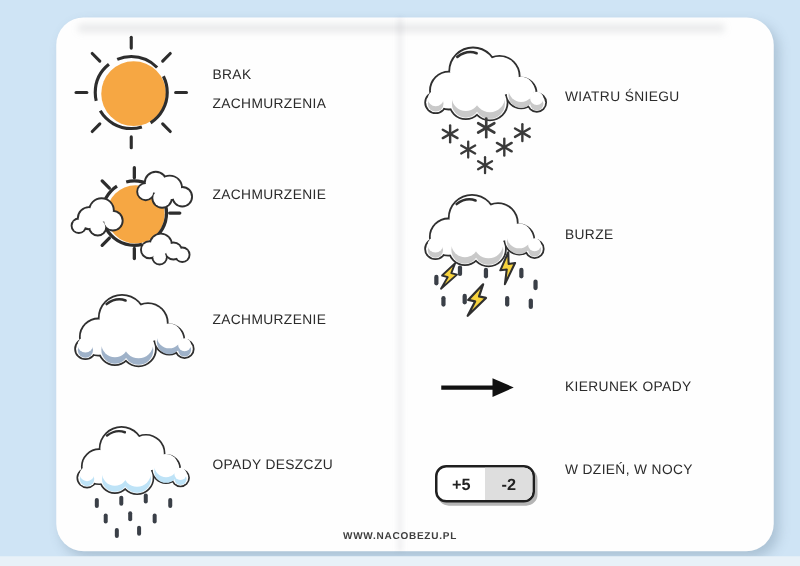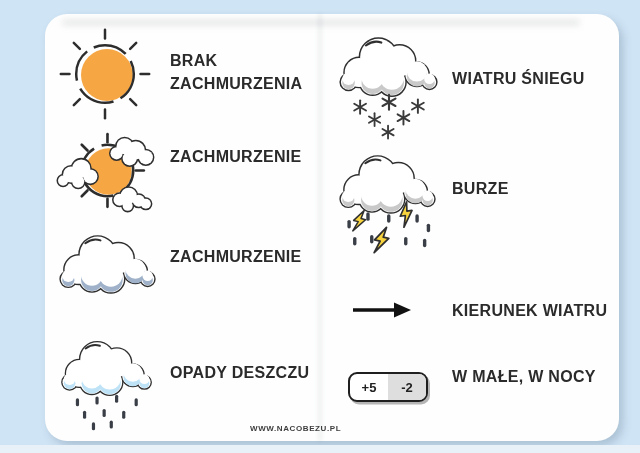--- a/index.html
+++ b/index.html
@@ -11,25 +11,25 @@
   .card{
     position:absolute;left:45px;top:14px;width:574px;height:427px;
     background:#fefefe;border-radius:22px;
     box-shadow:4px 5px 9px rgba(90,115,140,.30);
   }
   .bottom-strip{position:absolute;left:0;top:445px;width:640px;height:8px;background:#e8f1f8;}
   .scan-band{position:absolute;left:62px;top:19px;width:518px;height:7px;background:rgba(125,130,138,.16);filter:blur(3px);border-radius:4px;}
   .fold-line{position:absolute;left:318px;top:14px;width:4px;height:427px;background:rgba(95,105,118,.10);filter:blur(2px);}
   svg.icon{position:absolute;overflow:visible;}
   .label{
-    position:absolute;font-size:16px;font-weight:bold;color:#2b2b2b;
+    position:absolute;font-size:11px;font-weight:normal;color:#2b2b2b;
     letter-spacing:.3px;line-height:23px;white-space:nowrap;
   }
   .footer{
-    position:absolute;left:250px;top:424px;width:140px;
+    position:absolute;left:250px;top:424px;width:140px;text-align:center;
     font-size:8px;font-weight:bold;letter-spacing:.6px;color:#3e3e3e;
   }
   .temp-badge{
     position:absolute;left:348px;top:372px;width:80px;height:30px;
     border:2.5px solid #1f1f1f;border-radius:9px;overflow:hidden;
     display:flex;background:#ffffff;box-shadow:2px 2.5px 0 rgba(120,120,120,.55);
     box-sizing:border-box;
   }
   .temp-cell{
     flex:1;display:flex;align-items:center;justify-content:center;
@@ -214,24 +214,24 @@
 </svg>
 <div class="label" style="left:452px;top:177px">
   <div>BURZE</div>
 </div>
 
 <svg class="icon" style="left:352px;top:301px;width:60px;height:18px" viewBox="0 0 60 18">
   <line x1="1" y1="9" x2="44" y2="9" stroke="#111111" stroke-width="3.4"></line>
   <polygon points="42,1.5 59,9 42,16.5" fill="#111111"></polygon>
 </svg>
 <div class="label" style="left:452px;top:299px">
-  <div>KIERUNEK WIATRU</div>
+  <div>KIERUNEK OPADY</div>
 </div>
 
 <div class="temp-badge">
   <div class="temp-cell temp-day">+5</div>
   <div class="temp-cell temp-night">-2</div>
 </div>
 <div class="label" style="left:452px;top:365px">
-  <div>W MAŁE, W NOCY</div>
+  <div>W DZIEŃ, W NOCY</div>
 </div>
 
 <div class="footer">WWW.NACOBEZU.PL</div>
 
 </body></html>

